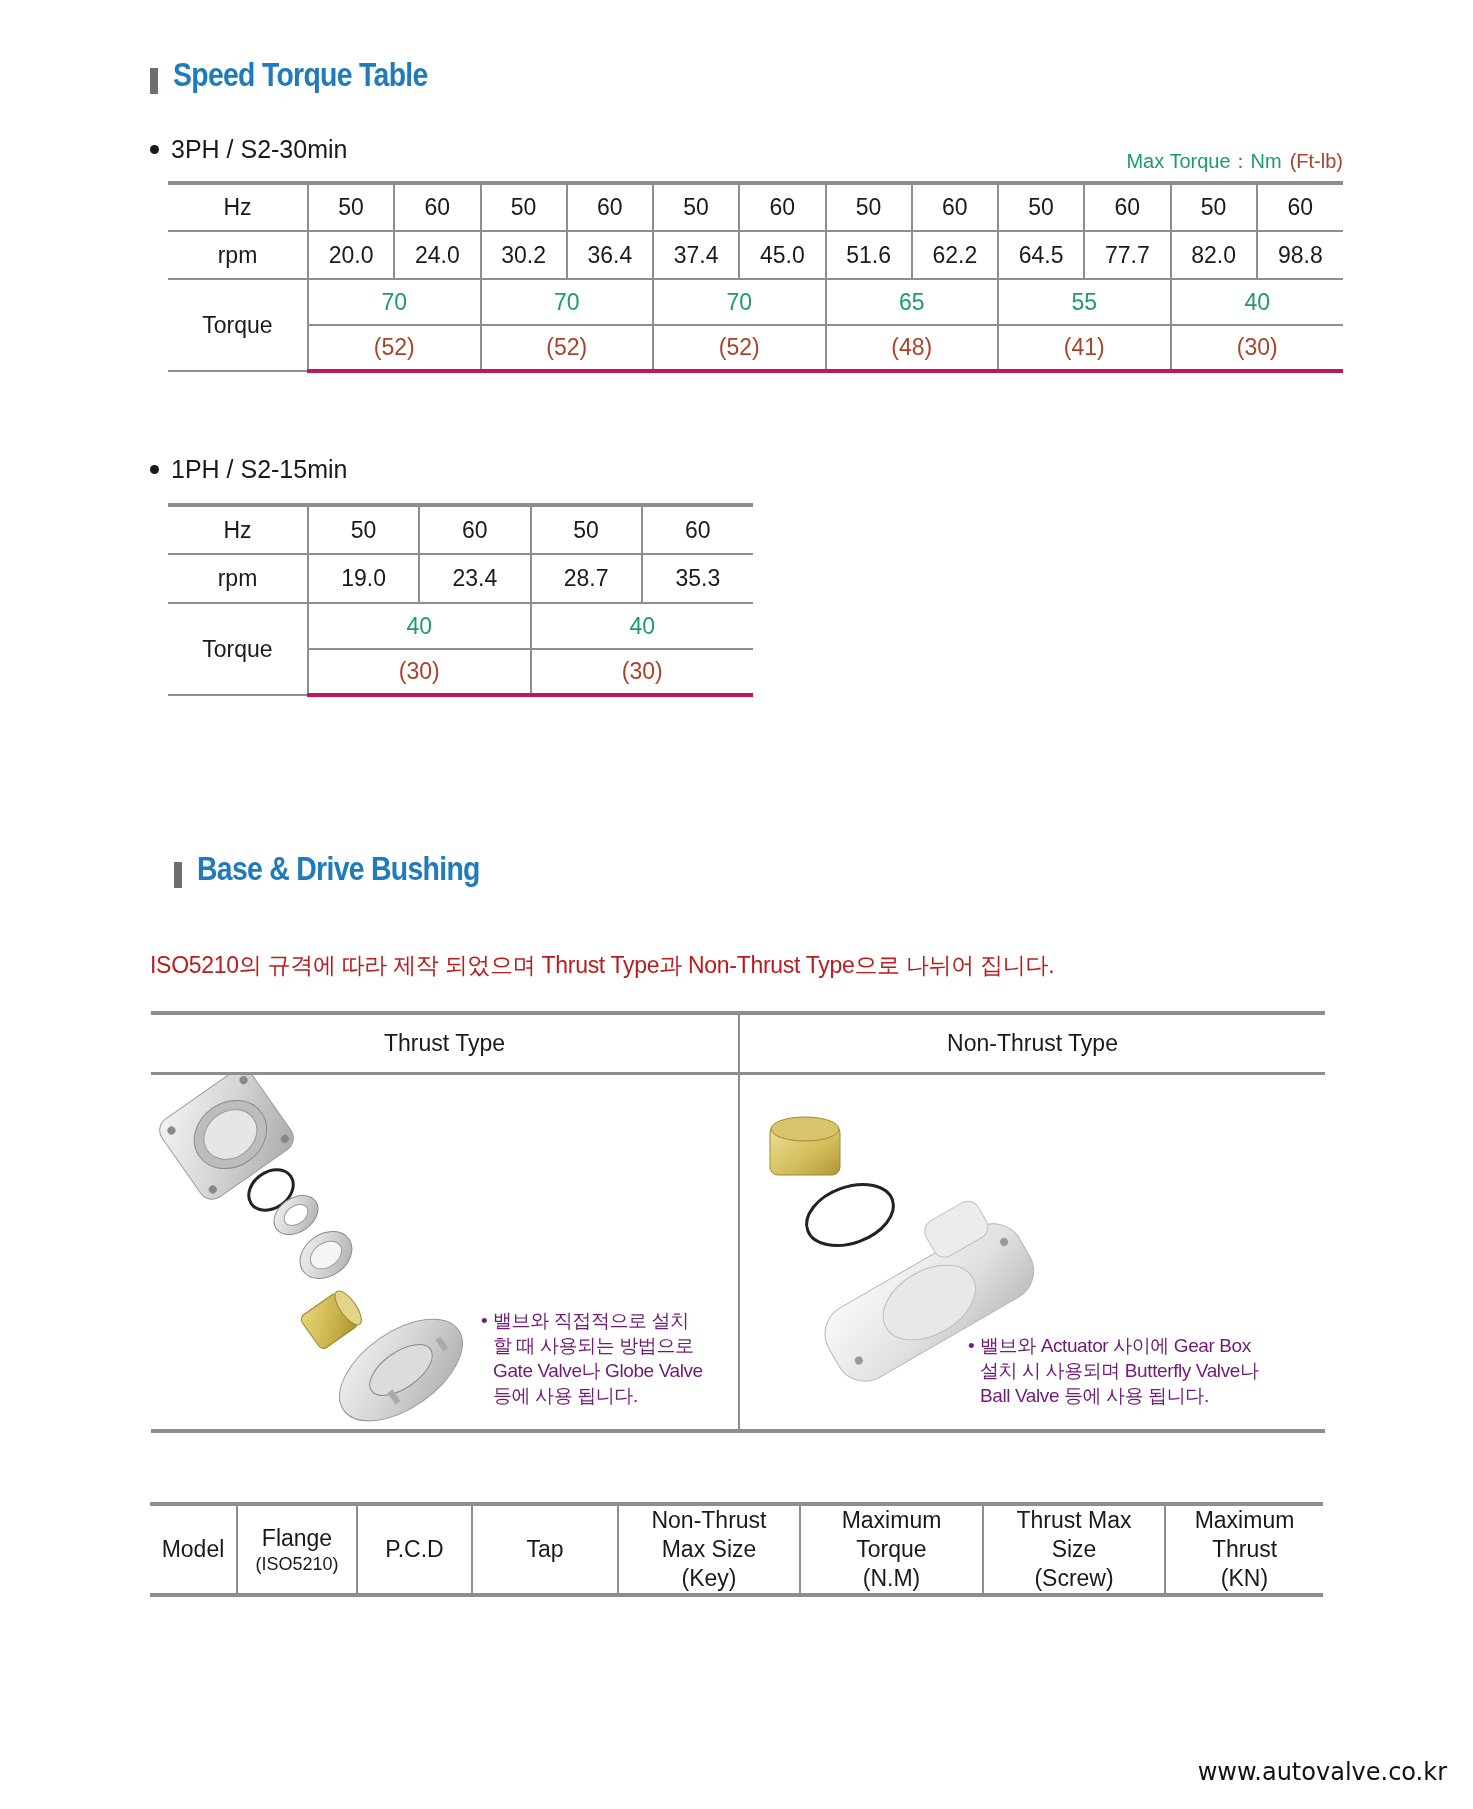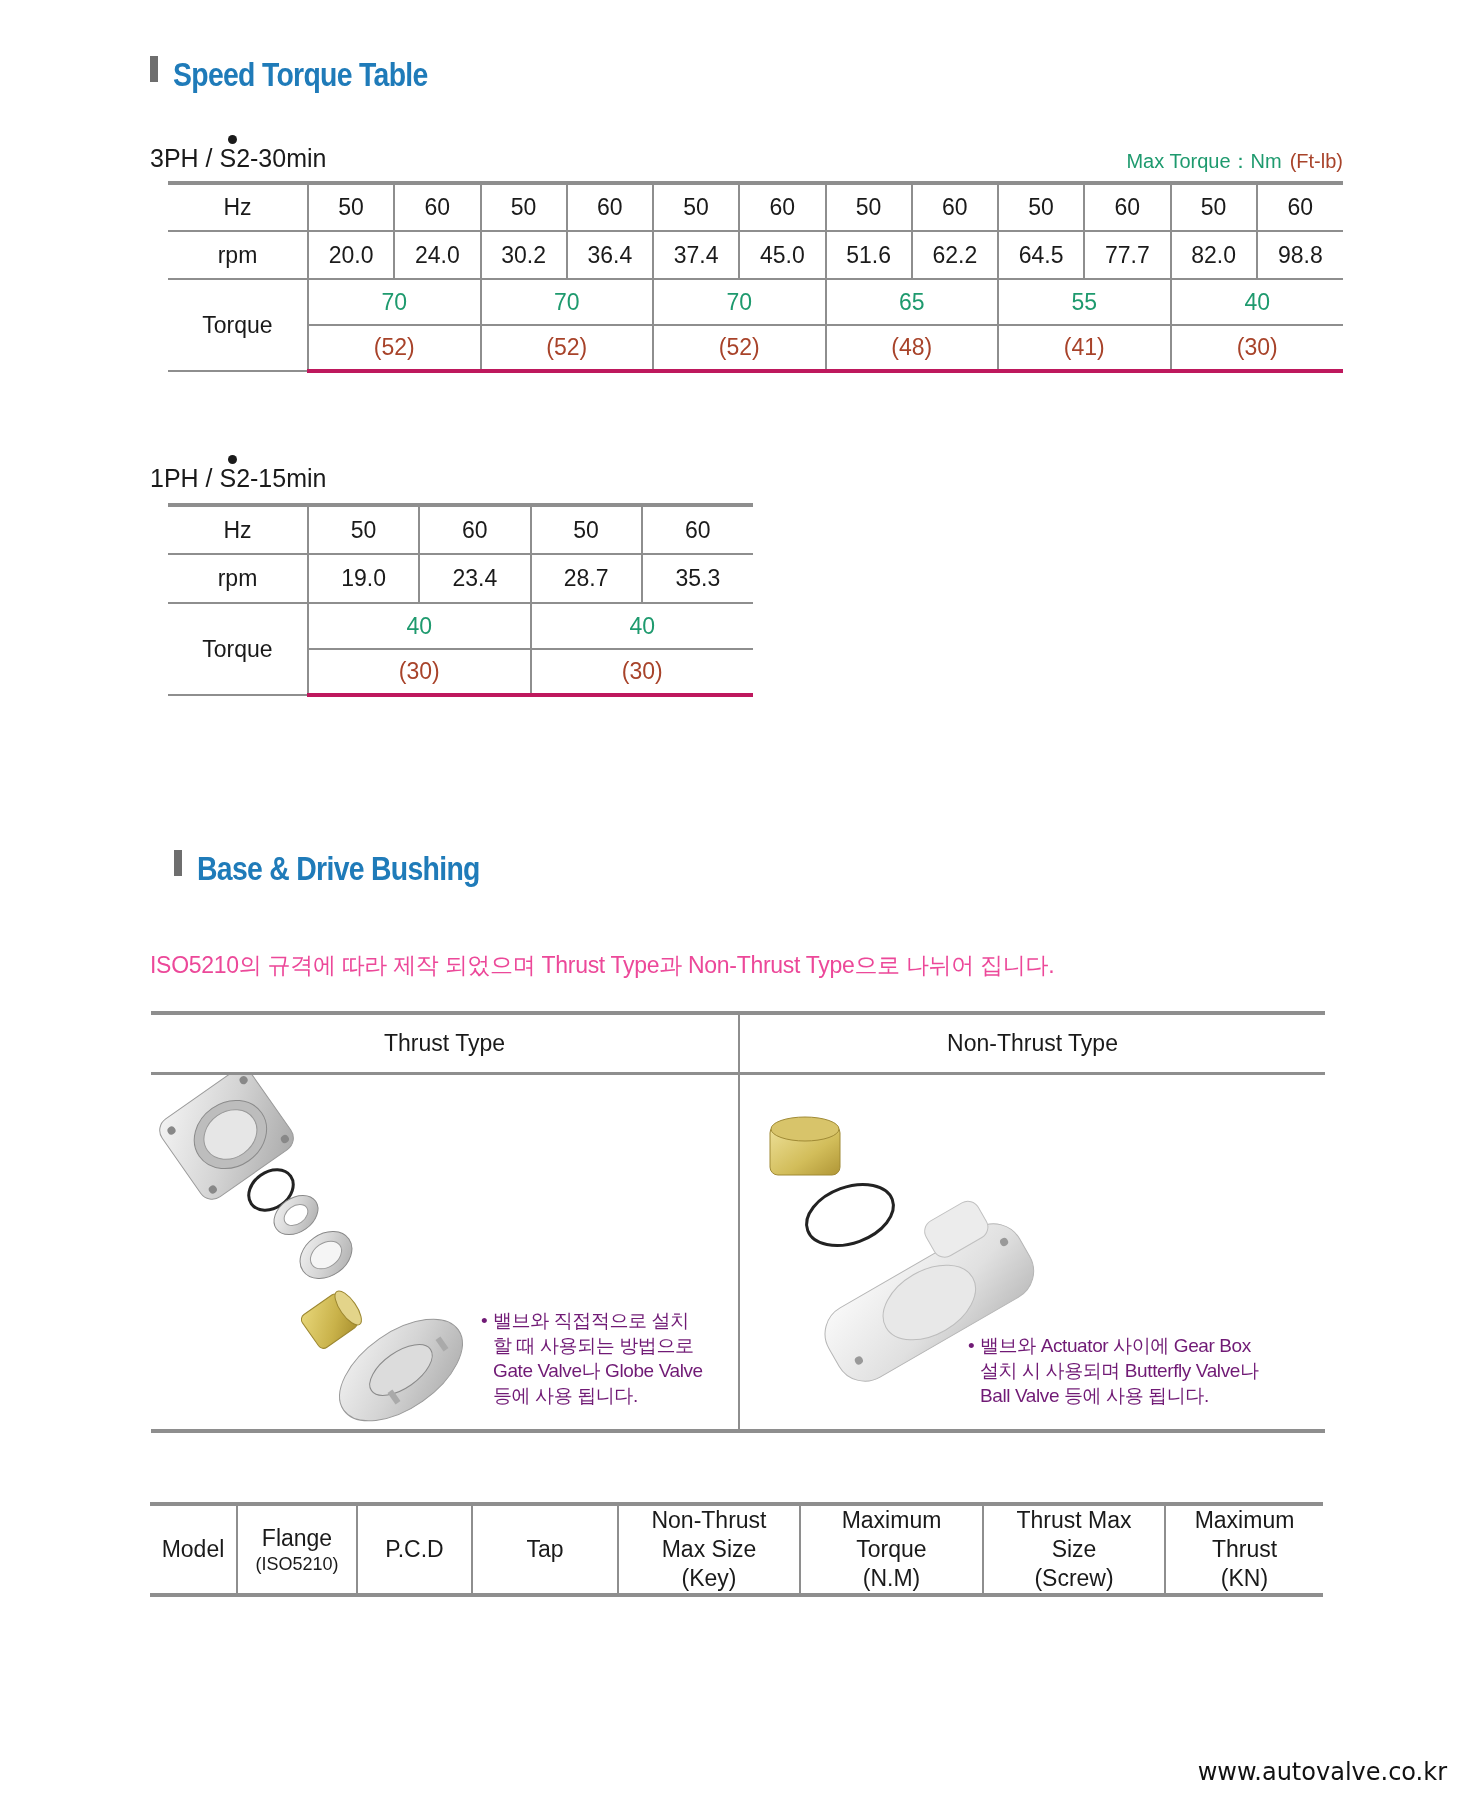--- a/index.html
+++ b/index.html
@@ -1,42 +1,42 @@
 <!DOCTYPE html>
 <html><head>
 <meta charset="utf-8">
 <style>
   html, body { margin:0; padding:0; background:#ffffff; }
   body { width:1473px; height:1809px; position:relative; overflow:hidden;
          font-family:"Liberation Sans", "DejaVu Sans", sans-serif; color:#1a1a1a; }
 
-  .section-title { position:absolute; display:flex; align-items:flex-start; }
+  .section-title { position:absolute; display:flex; align-items:flex-end; }
   .section-title .bar { width:8px; height:26px; background:#6e6e6e; margin-right:15px; }
   .section-title .txt { font-family:"Liberation Sans", sans-serif; font-weight:bold;
         font-size:33px; color:#1f7bb9; letter-spacing:-0.8px; transform:scaleX(0.86); transform-origin:left center; white-space:nowrap; }
 
-  .bullet-title { position:absolute; font-size:25px; color:#1a1a1a; display:flex; align-items:center;flex-direction:column; }
+  .bullet-title { position:absolute; font-size:25px; color:#1a1a1a; display:flex; align-items:center; }
   .bullet-title .dot { width:9px; height:9px; background:#1a1a1a; border-radius:50%; margin-right:12px; }
 
   .unit-note { position:absolute; font-size:20px; white-space:nowrap; }
   .unit-note .g { color:#1e9a6e; }
   .unit-note .r { color:#a8432a; margin-left:8px; }
 
   table.spec { position:absolute; border-collapse:collapse; table-layout:fixed; }
   table.spec td { border:2px solid #8e8e8e; text-align:center; vertical-align:middle;
         font-size:23px; color:#1a1a1a; padding:0; white-space:nowrap; }
   table.spec tr:first-child td { border-top:4px solid #8e8e8e; }
   table.spec tr:last-child td { border-bottom:4px solid #be185d; }
   table.spec td:first-child { border-left:none; }
   table.spec td:last-child { border-right:none; }
   table.spec td.rowhead { border-left:none; }
   td.green { color:#1e9a6e !important; }
   td.brown { color:#a8432a !important; }
 
-  .intro { position:absolute; font-size:23px; color:#ec4899; white-space:nowrap; letter-spacing:-0.3px; }
+  .intro { position:absolute; font-size:23px; color:#b91c1c; white-space:nowrap; letter-spacing:-0.3px; }
 
   .type-table { position:absolute; left:151px; top:1011px; width:1174px; height:422px;
         border-top:4px solid #8e8e8e; border-bottom:4px solid #8e8e8e; box-sizing:border-box; }
   .type-head { position:absolute; top:0; height:57px; width:100%; border-bottom:3px solid #8e8e8e; }
   .type-head .cell { position:absolute; top:0; height:57px; display:flex; align-items:center; justify-content:center;
         font-size:23px; color:#1a1a1a; }
   .type-divider { position:absolute; left:587px; top:0; bottom:0; width:2px; background:#8e8e8e; }
   .type-body { position:absolute; top:60px; bottom:0; width:100%; }
   .type-panel { position:absolute; top:0; bottom:0; }
   .note { position:absolute; font-size:19px; line-height:25px; color:#701a75; letter-spacing:-0.4px; white-space:nowrap; }

